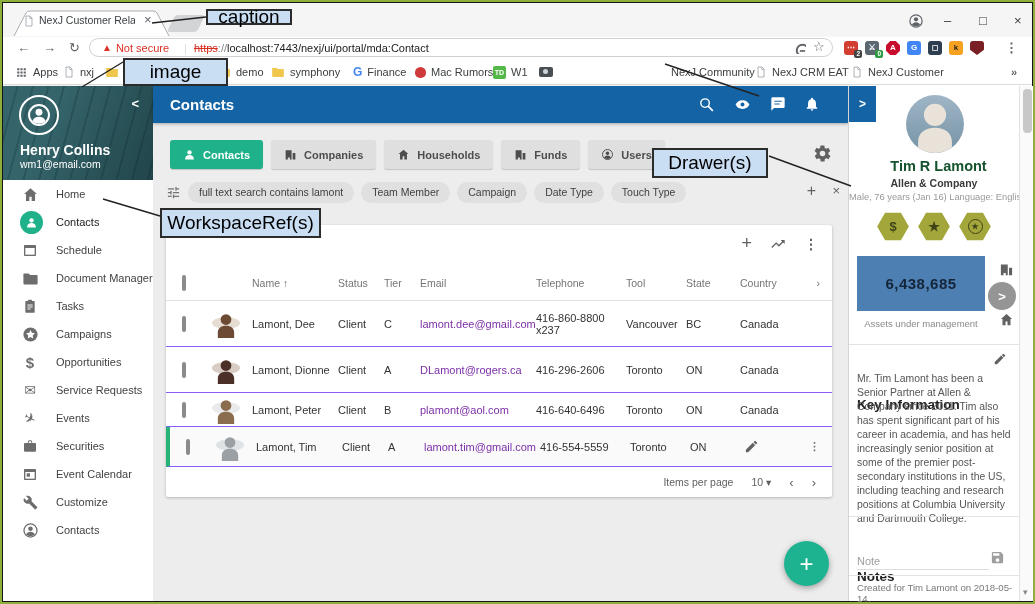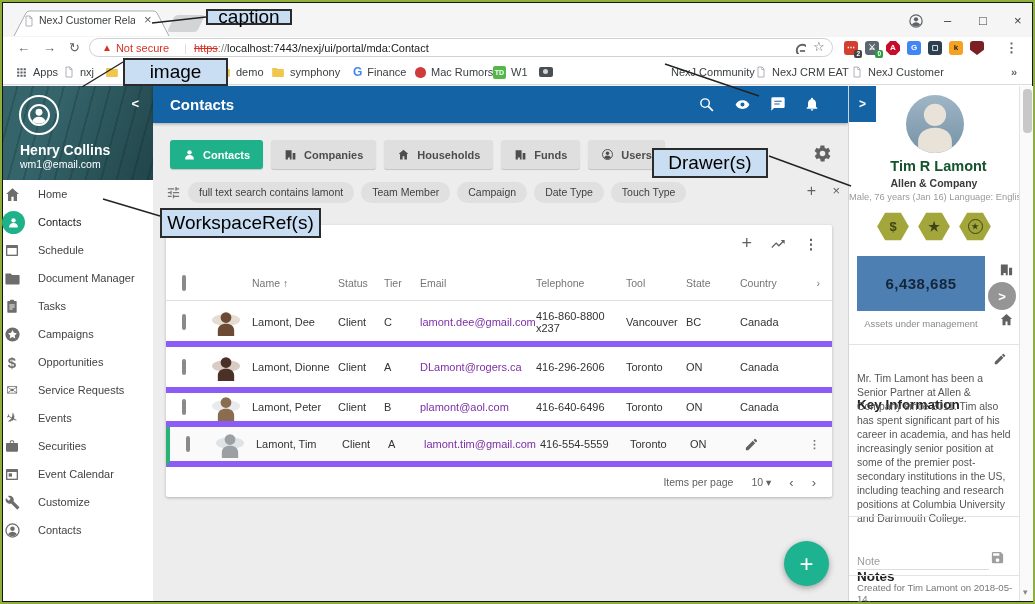--- a/index.html
+++ b/index.html
@@ -43,21 +43,21 @@
     background:
       linear-gradient(115deg, rgba(10,35,40,0) 30%, rgba(8,30,34,.45)),
       repeating-linear-gradient(105deg,#35656b 0 13px,#2b565c 13px 15px),
       repeating-linear-gradient(15deg, rgba(255,255,255,.05) 0 9px, rgba(0,0,0,.12) 9px 11px),
       #33616a;}
   .sb-avatar{position:absolute;left:16px;top:9px;width:40px;height:40px;border:2px solid #fff;border-radius:50%;display:flex;align-items:center;justify-content:center;color:#fff;}
   .sb-collapse{position:absolute;right:14px;top:10px;font-size:13px;font-weight:bold;color:#fff;}
   .sb-name{position:absolute;left:17px;top:56px;font-size:14px;font-weight:bold;}
   .sb-email{position:absolute;left:17px;top:72px;font-size:10.5px;}
   .nav{position:absolute;left:0;top:94px;right:0;}
-  .nav-item{height:28px;display:flex;align-items:center;gap:17px;color:#424242;font-size:11px;cursor:default;}
+  .nav-item{height:28px;display:flex;align-items:center;padding-left:18px;gap:17px;color:#424242;font-size:11px;cursor:default;}
   .nav-item .nico{width:18px;height:18px;color:#6d6d6d;display:flex;align-items:center;justify-content:center;}
   .nav-active-badge{width:23px;height:23px;margin-left:-3px;margin-right:-5px;border-radius:50%;background:var(--teal);display:flex;align-items:center;justify-content:center;color:#fff;}
   
   .main{position:absolute;left:150px;top:0;width:695px;bottom:0;background:var(--gray-bg);}
   .mheader{position:absolute;left:0;top:0;right:0;height:37px;background:var(--blue);box-shadow:0 1px 3px rgba(0,0,0,.3);color:#fff;}
   .mtitle{position:absolute;left:17px;top:10px;font-size:15px;font-weight:bold;}
   .hic{position:absolute;top:10px;color:#fff;}
   .etabs{position:absolute;left:17px;top:54px;display:flex;gap:8px;}
   .etab{height:29px;border-radius:3px;background:#dfdfdf;color:#4d4d4d;font-size:11px;font-weight:bold;display:flex;align-items:center;gap:7px;padding:0 13px;box-shadow:0 1px 1px rgba(0,0,0,.18);}
   .etab.active{background:var(--teal);color:#fff;}
@@ -69,21 +69,21 @@
   
   .card{position:absolute;left:13px;top:139px;width:666px;height:272px;background:#fff;border-radius:2px;box-shadow:0 1px 3px rgba(0,0,0,.25);}
   .ctools{position:absolute;right:14px;top:8px;display:flex;gap:18px;align-items:center;color:#616161;}
   .trow{display:flex;align-items:center;padding-left:16px;}
   .thead{position:absolute;left:0;right:0;top:40px;height:36px;color:#757575;font-size:10.5px;border-bottom:1px solid var(--line);}
   .tc{flex:0 0 auto;padding-right:4px;}
   .c-cb{width:30px;} .c-av{width:40px;} .c-name{width:86px;} .c-status{width:46px;} .c-tier{width:36px;}
   .c-email{width:116px;} .c-phone{width:90px;} .c-city{width:60px;} .c-state{width:54px;} .c-country{width:60px;}
   .c-act{flex:1;display:flex;justify-content:flex-end;padding-right:12px;color:#757575;}
   .cb{width:15px;height:15px;border:2px solid #8a8a8a;border-radius:2px;background:#fff;}
-  .drow{position:absolute;left:0;right:0;border-bottom:6px solid #8b5cf6;font-size:11px;color:#333;}
+  .drow{position:absolute;left:0;right:0;border-bottom:1px solid #8b5cf6;font-size:11px;color:#333;}
   .avatar{width:28px;height:28px;border-radius:50%;overflow:hidden;}
   .email{color:#7b2fa6;}
   .selrow{background:#fafafa;border-left:4px solid #27b376;}
   .pgr{position:absolute;left:0;right:0;top:242px;height:30px;display:flex;align-items:center;justify-content:flex-end;gap:18px;padding-right:16px;font-size:10.5px;color:#616161;}
   .fab{position:absolute;left:631px;top:455px;width:45px;height:45px;border-radius:50%;background:#1db391;color:#fff;display:flex;align-items:center;justify-content:center;font-size:24px;box-shadow:0 2px 6px rgba(0,0,0,.35);}
   
   .panel{position:absolute;left:845px;top:0;width:171px;bottom:0;background:#fff;border-left:1px solid #d5d5d5;}
   .pcorner{position:absolute;left:0;top:0;width:27px;height:36px;background:var(--blue);color:#fff;font-size:12px;font-weight:bold;display:flex;align-items:center;justify-content:center;}
   .photo{position:absolute;left:57px;top:9px;width:58px;height:58px;border-radius:50%;overflow:hidden;background:linear-gradient(#9fb6c6,#7592a6);}
   .pname{position:absolute;left:9px;right:0;top:72px;text-align:center;font-size:14.5px;font-weight:bold;color:#14532d;}

